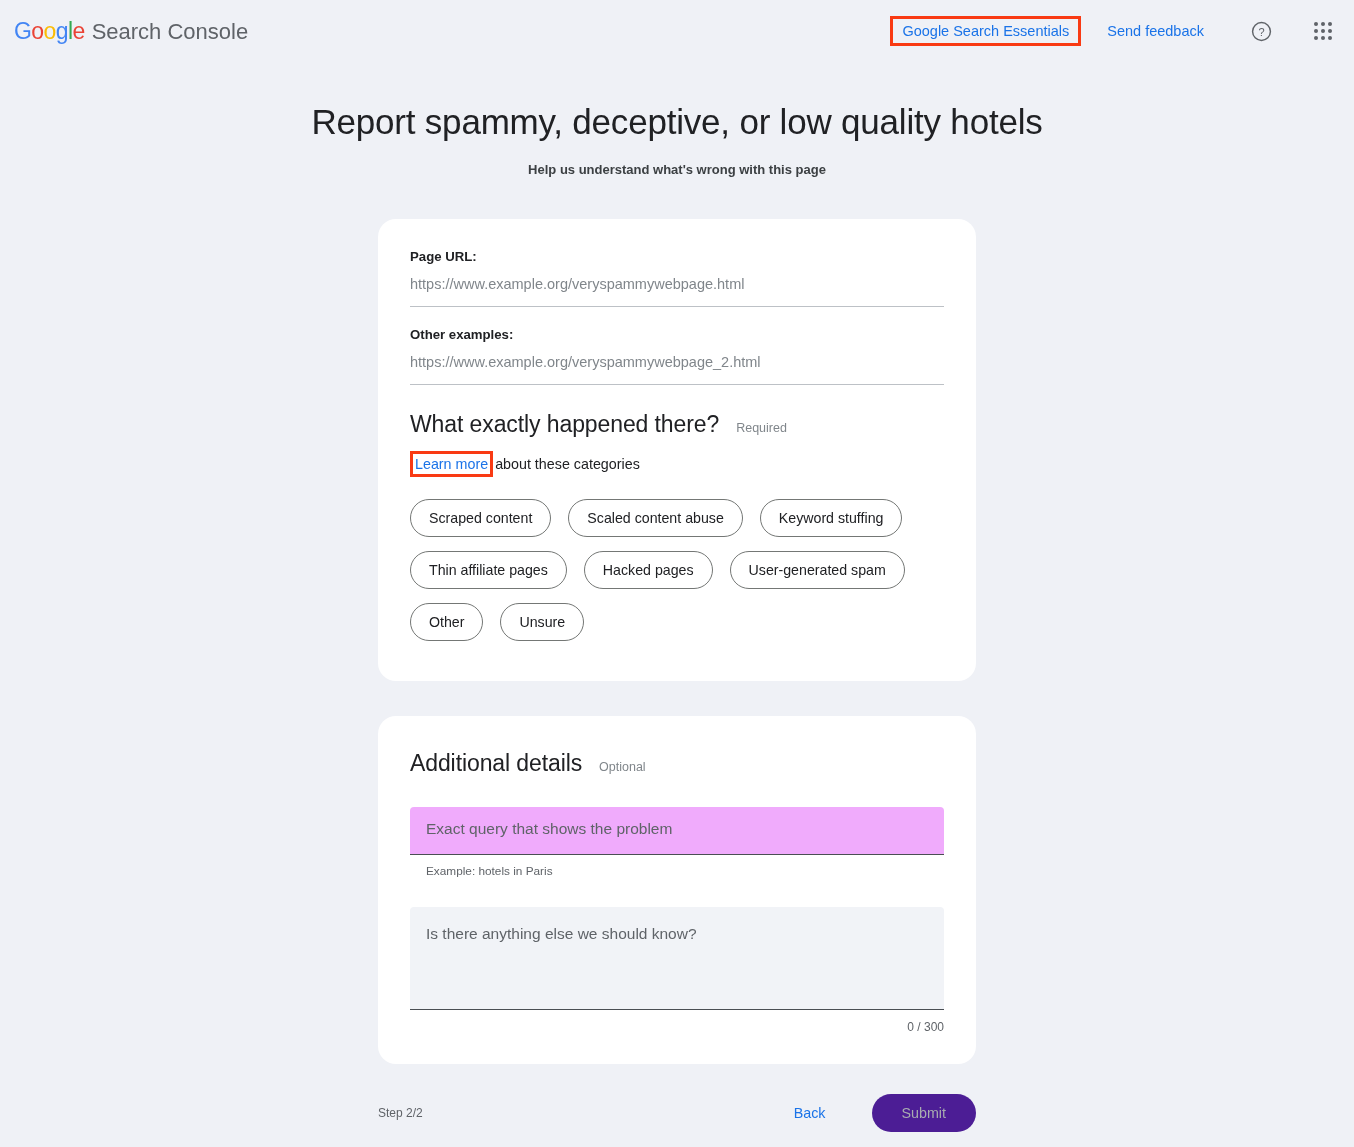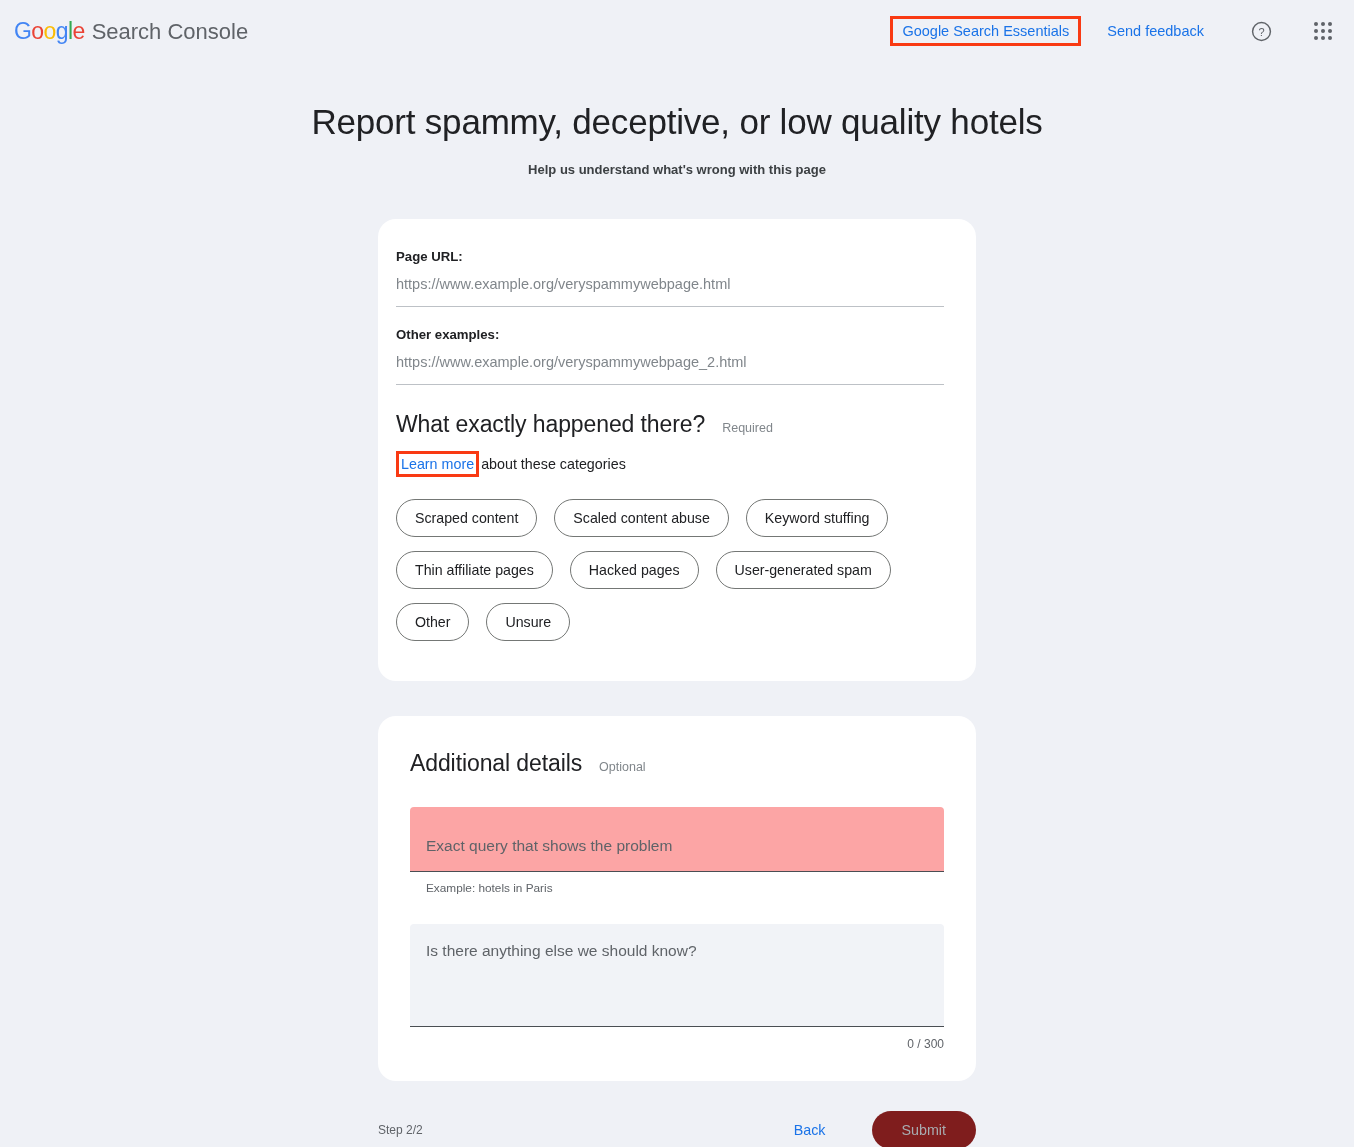--- a/index.html
+++ b/index.html
@@ -117,21 +117,21 @@
     margin: 20px 0 0 0;
     font-weight: 700;
   }
 
   
   .card {
     width: 598px;
     margin: 0 auto;
     background: #ffffff;
     border-radius: 18px;
-    padding: 30px 32px 26px 18px;
+    padding: 30px 32px 26px 32px;
   }
   .card-1 { margin-top: 42px; padding-bottom: 40px; }
   .card-2 { margin-top: 35px; padding: 34px 32px 30px 32px; }
 
   .field-label {
     font-size: 13.2px;
     font-weight: 700;
     color: #202124;
     margin: 0 0 12px 0;
   }
@@ -195,25 +195,25 @@
     font-size: 14.2px;
     padding: 9px 18px;
     cursor: pointer;
     white-space: nowrap;
     line-height: 18px;
   }
 
   
   .filled-input {
     margin-top: 30px;
-    background: #fca5a5;
+    background: #f0abfc;
     border-top-left-radius: 4px;
     border-top-right-radius: 4px;
     border-bottom: 1px solid #4a4e53;
-    padding: 30px 16px 16px 16px;
+    padding: 13px 16px 16px 16px;
     font-size: 15.5px;
     color: #5f6368;
     cursor: text;
   }
   .helper {
     font-size: 11.8px;
     color: #5f6368;
     margin: 9px 0 0 16px;
   }
   .filled-textarea {
@@ -257,21 +257,21 @@
     color: #1a73e8;
     font-size: 14.3px;
     font-weight: 500;
     cursor: pointer;
     background: none;
     border: none;
     padding: 8px 6px;
     font-family: inherit;
   }
   .btn-submit {
-    background: #7f1d1d;
+    background: #4c1d95;
     color: #a8acb0;
     border: none;
     border-radius: 100px;
     font-size: 14.3px;
     font-weight: 500;
     padding: 11px 30px;
     cursor: default;
     font-family: inherit;
   }
 </style>

